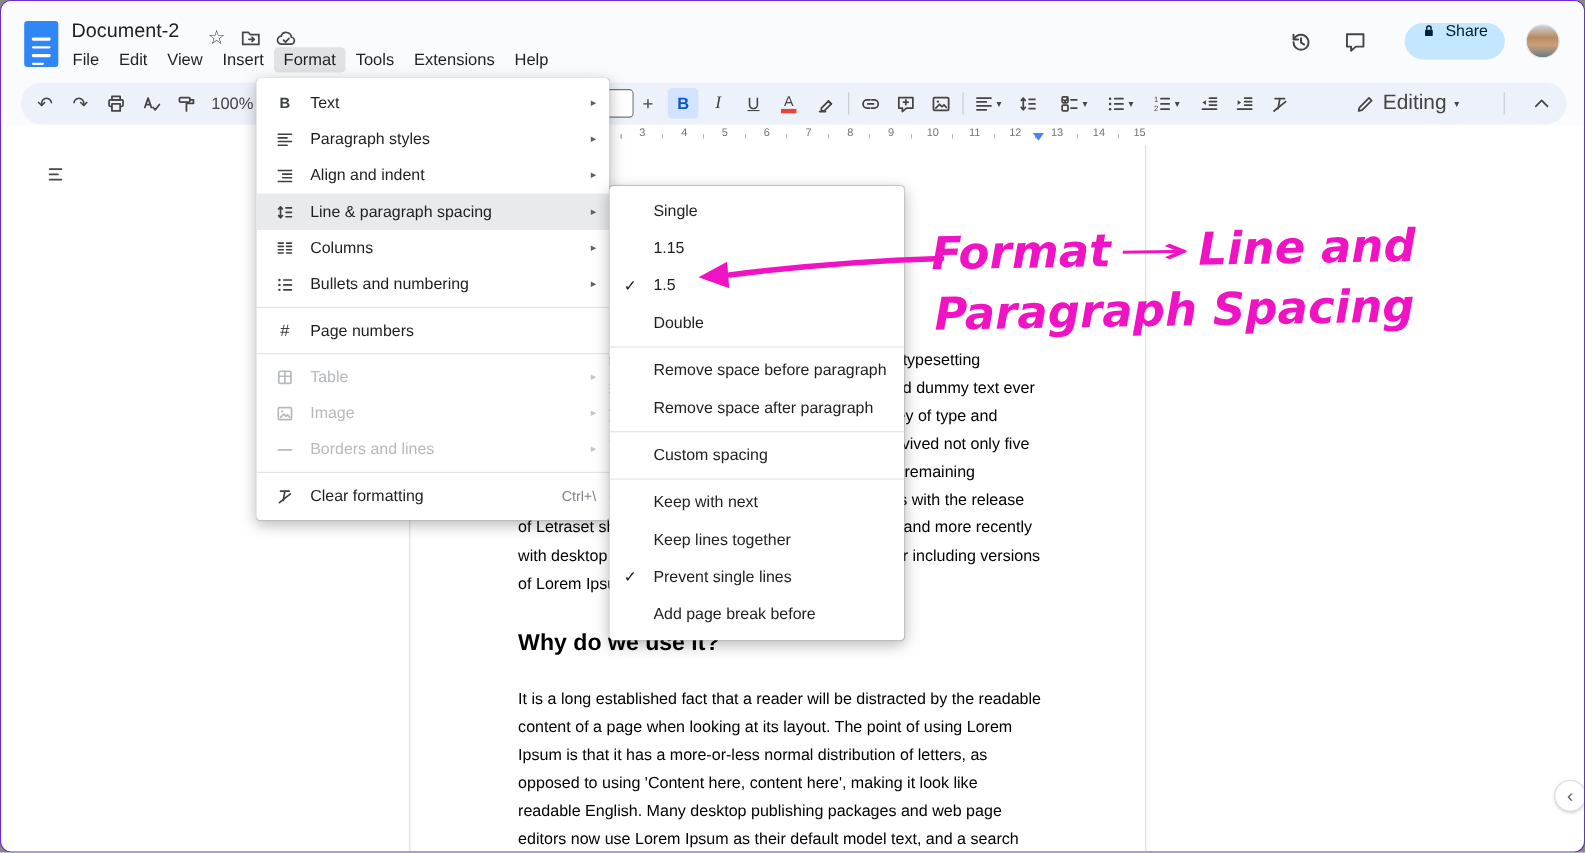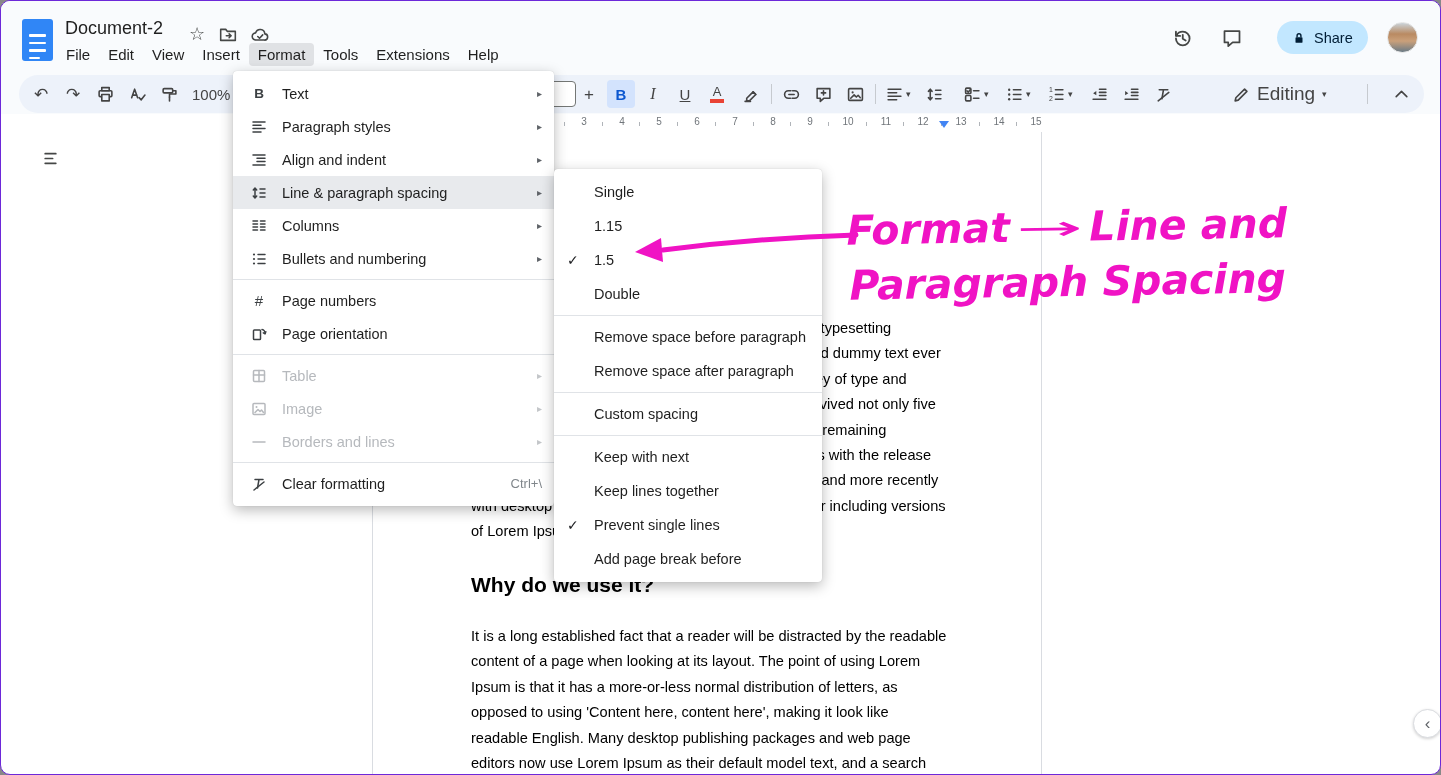--- a/index.html
+++ b/index.html
@@ -13,21 +13,21 @@
                border-radius:3px; padding:15px 0 0 7px; display:flex; flex-direction:column; gap:5px; }
   .dl-bar { width:17px; height:2.5px; background:#fff; border-radius:1px; }
   .dl-bar.short { width:11px; }
   .doc-title { position:absolute; left:64px; top:17px; font-size:18px; color:#1f1f1f; }
   .hdr-ic { position:absolute; width:26px; height:26px; display:flex; align-items:center; justify-content:center; color:#454746; border-radius:50%; }
   .hdr-ic svg { width:18px; height:18px; stroke:#454746; stroke-width:1.4; fill:none; stroke-linecap:round; stroke-linejoin:round; }
   .menubar { position:absolute; left:56px; top:42px; display:flex; font-size:15px; color:#1f1f1f;justify-content:space-between; }
   .mb-item { padding:3px 9px; border-radius:4px; cursor:default; }
   .mb-item.active { background:#e0e2e5; }
   .share-btn { position:absolute; left:1276px; top:20px; height:33px; padding:0 15px; border-radius:17px;
-               background:#c2e7ff; color:#001d35; font-size:14.5px; display:flex; align-items:center; gap:8px; }
+               background:#c2e7ff; color:#001d35; font-size:14.5px; display:flex; gap:8px; }
   .share-btn svg { width:14px; height:14px; }
   .avatar { position:absolute; left:1386px; top:21px; width:31px; height:31px; border-radius:50%;
             background:linear-gradient(180deg,#cbd4da 0%,#b98a62 38%,#caa07a 62%,#6b7b86 100%); border:1px solid #e3e3e3; }
 
   
   .toolbar { position:absolute; left:18px; top:74px; width:1405px; height:38px; background:#edf2fa; border-radius:19px; }
   .tb { position:absolute; top:5px; height:28px; width:28px; display:flex; align-items:center; justify-content:center;
         border-radius:4px; color:#444; font-size:15px; }
   .tb svg { width:17px; height:17px; stroke:#444; stroke-width:1.5; fill:none; stroke-linecap:round; stroke-linejoin:round; }
   .tb.wide { width:auto; padding:0 5px; gap:3px; }
@@ -411,30 +411,20 @@
       <span class="fm-label">Bullets and numbering</span>
       <span class="fm-arrow">▸</span>
     </div>
     <div class="menu-div"></div>
     <div class="fm-row">
       <span class="fm-icon">
           <span class="fm-letter" style="font-weight:400; font-size:15px;">#</span>
         </span>
       <span class="fm-label">Page numbers</span>
     </div>
-    <div class="fm-row">
-      <span class="fm-icon">
-          <svg viewBox="0 0 16 16">
-            <rect x="2.5" y="4" width="7" height="9.5" rx="0.8"></rect>
-            <path d="M11 3.5a3.5 3.5 0 013 4"></path>
-            <path d="M14.8 5.8l-.7 2-1.8-1"></path>
-          </svg>
-        </span>
-      <span class="fm-label">Page orientation</span>
-    </div>
     <div class="menu-div"></div>
     <div class="fm-row dis">
       <span class="fm-icon">
           <svg viewBox="0 0 16 16">
             <rect x="2.5" y="2.5" width="11" height="11" rx="1"></rect>
             <path d="M2.5 7h11M8 2.5v11"></path>
           </svg>
         </span>
       <span class="fm-label">Table</span>
       <span class="fm-arrow">▸</span>

